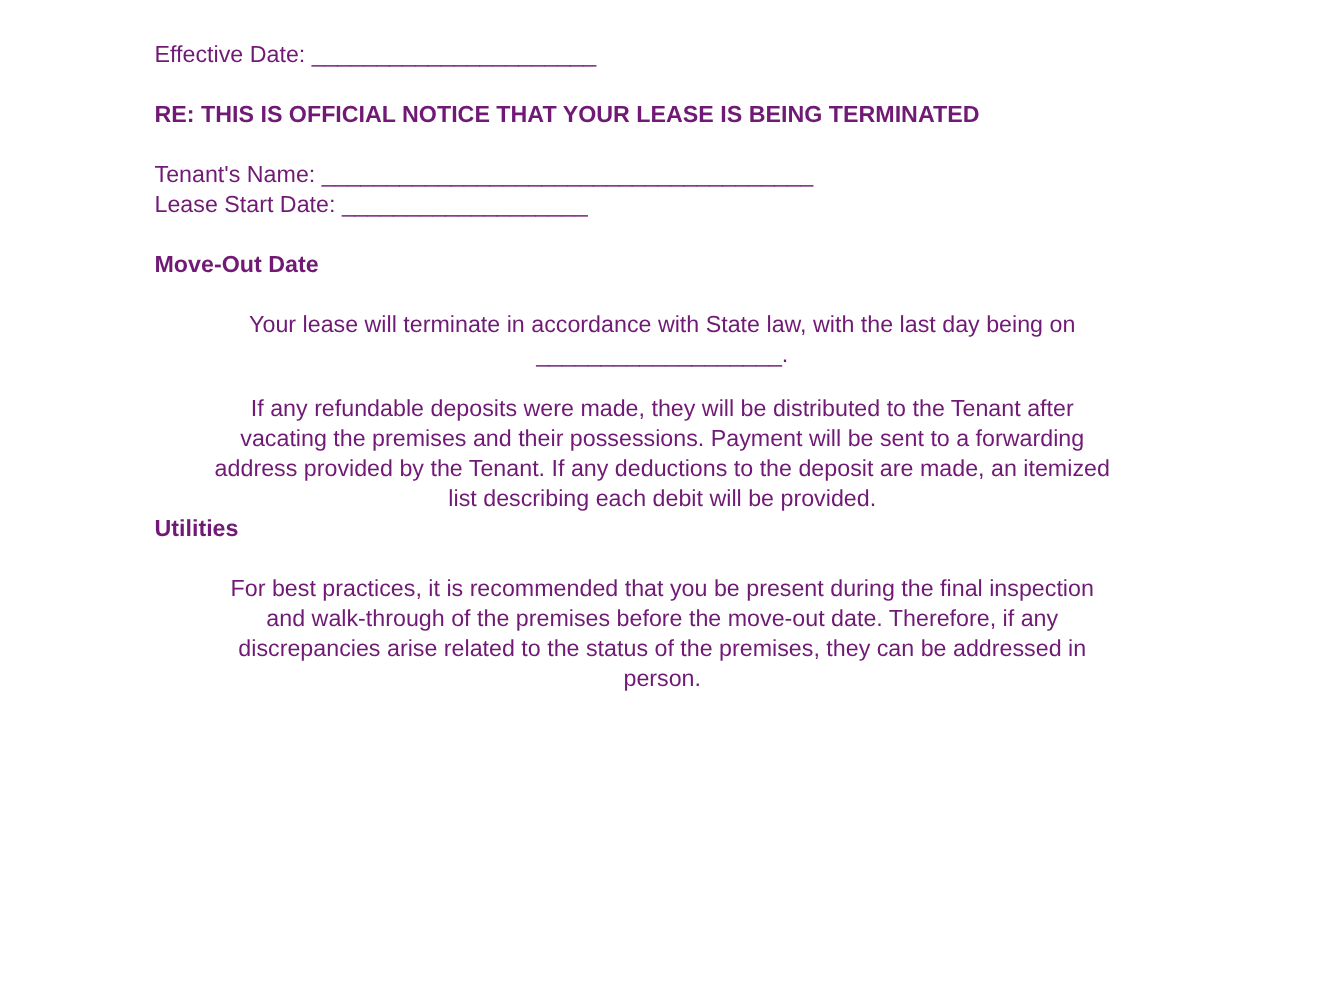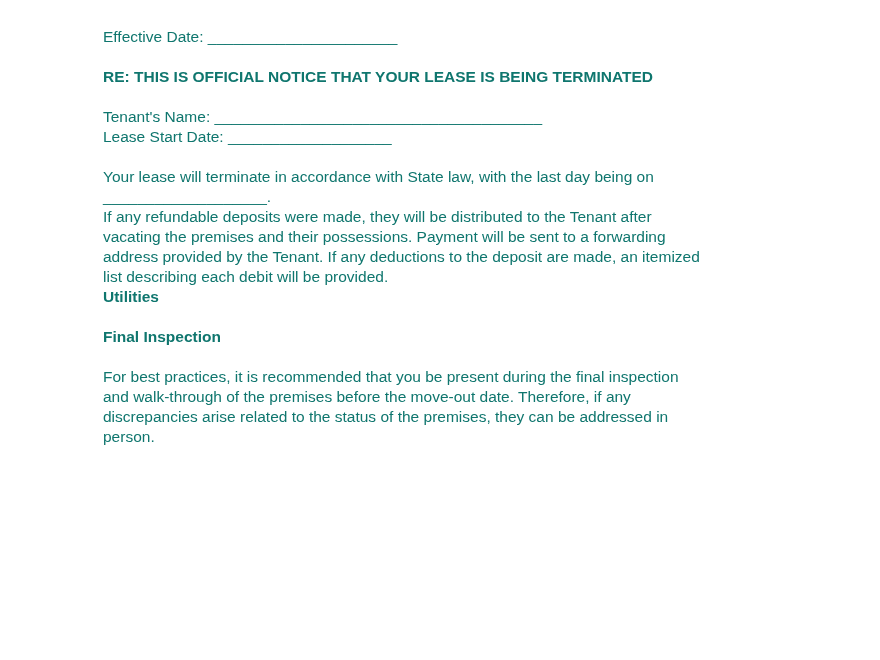--- a/index.html
+++ b/index.html
@@ -11,37 +11,38 @@
     width: 880px;
     height: 660px;
     overflow: hidden;
   }
   .page {
     box-sizing: border-box;
     width: 880px;
     height: 660px;
     padding: 27px 100px 0 103px;
     background: #ffffff;
-    color: #0f766e;
+    color: #701a75;
     font-family: "Liberation Sans", "DejaVu Sans", sans-serif;
     font-size: 15.5px;
     line-height: 20px;
   }
   .block {
     margin: 0 0 20px 0;
   }
   .bold {
     font-weight: bold;
   }
   .field-line {
     margin: 0;
   }
   .para {
-    margin: 0 0 20px 0;
+    margin: 16px 0 20px 0;
     white-space: pre-line;
+    text-align: center;
   }
   .section-heading {
     font-weight: bold;
     margin: 0 0 20px 0;
     font-size: 15.5px;
     line-height: 20px;
   }
   .para:last-child {
     margin-bottom: 0;
   }
@@ -54,36 +55,36 @@
   <div class="block">Effective Date: ______________________</div>
 
   <div class="block bold">RE: THIS IS OFFICIAL NOTICE THAT YOUR LEASE IS BEING TERMINATED</div>
 
   <div class="block">
     <div class="field-line">Tenant's Name: ______________________________________</div>
     <div class="field-line">Lease Start Date: ___________________</div>
   </div>
 
   <div>
+    <div class="section-heading">Move-Out Date</div>
     <p class="para">Your lease will terminate in accordance with State law, with the last day being on
 ___________________.</p>
   </div>
 
   <div>
     <p class="para">If any refundable deposits were made, they will be distributed to the Tenant after
 vacating the premises and their possessions. Payment will be sent to a forwarding
 address provided by the Tenant. If any deductions to the deposit are made, an itemized
 list describing each debit will be provided.</p>
   </div>
 
   <div>
     <div class="section-heading">Utilities</div>
   </div>
 
   <div>
-    <div class="section-heading">Final Inspection</div>
     <p class="para">For best practices, it is recommended that you be present during the final inspection
 and walk-through of the premises before the move-out date. Therefore, if any
 discrepancies arise related to the status of the premises, they can be addressed in
 person.</p>
   </div>
 
 </div>
 
 </body></html>

